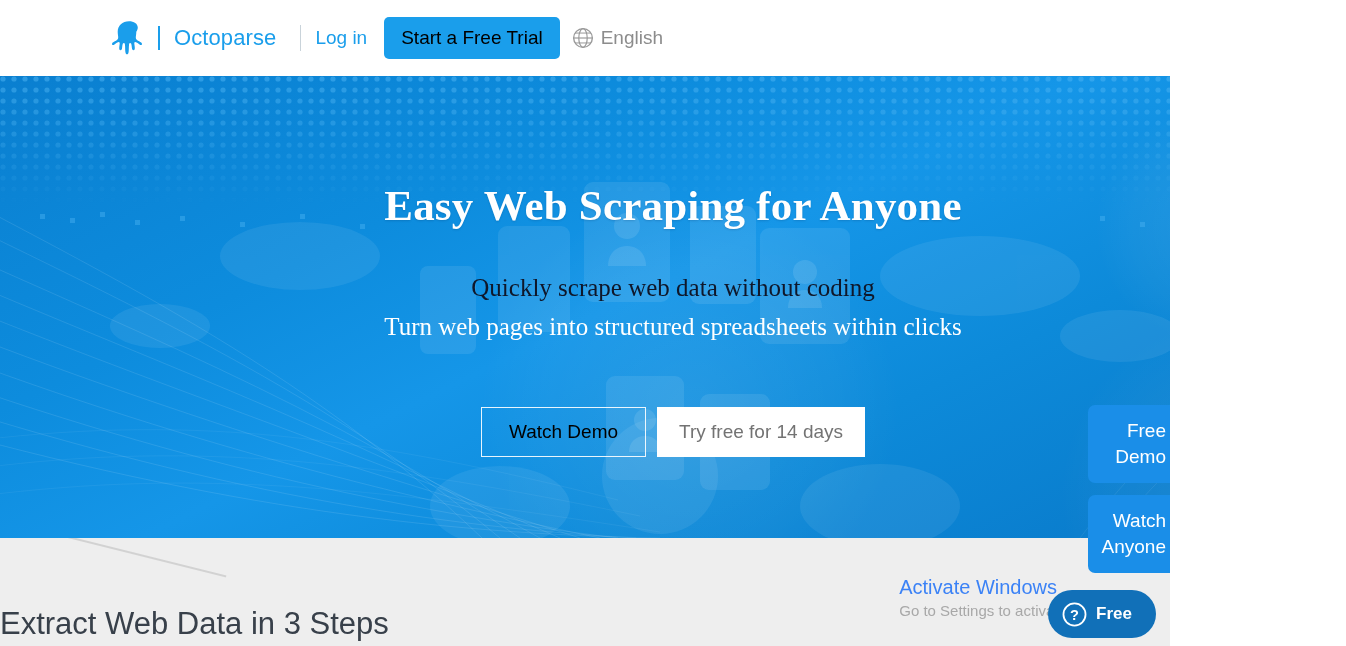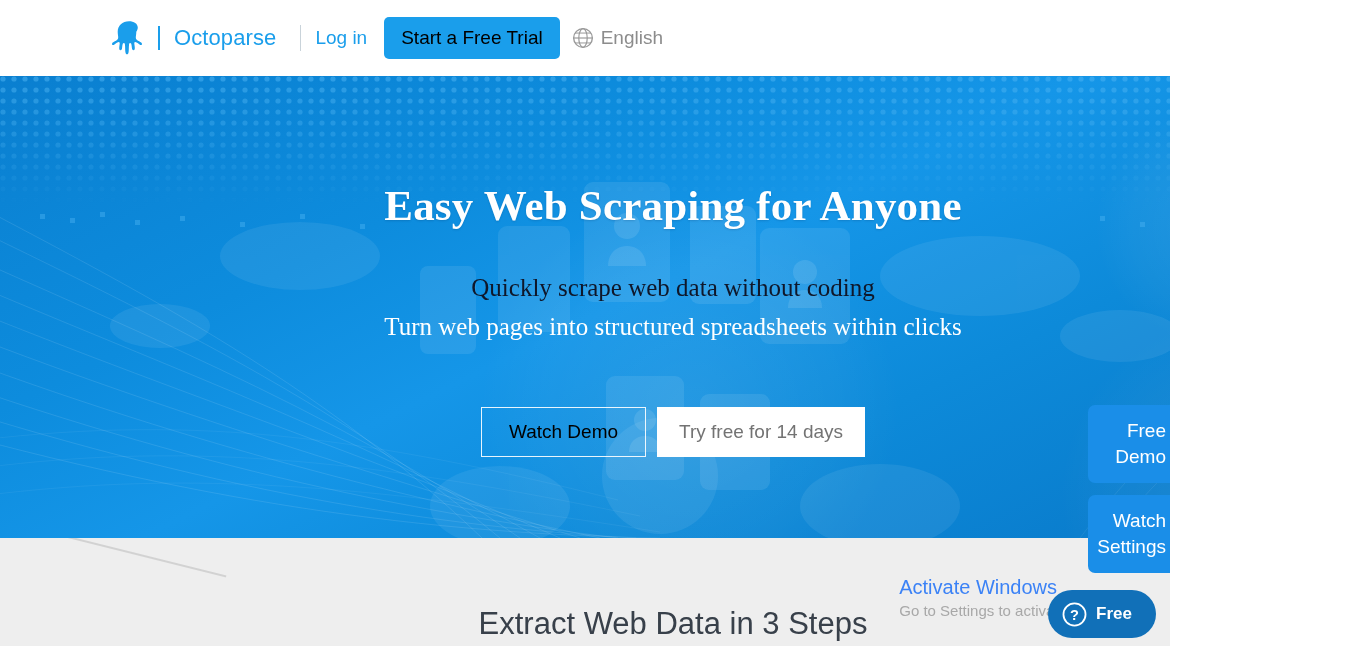--- a/index.html
+++ b/index.html
@@ -196,21 +196,20 @@
     top: 6px; left: -30px;
     width: 260px; height: 2px;
     background: #d2d2d2;
     transform: rotate(14deg);
     filter: blur(.6px);
   }
   .section-title {
     position: absolute;
     top: 68px;
     left: 0; right: 0;
-    text-align: center;
     font-size: 31px;
     color: #38404a;
     font-family: "Liberation Sans", sans-serif;
   }
 
   
   .side-tabs {
     position: absolute;
     right: 0;
     top: 405px;
@@ -435,21 +434,21 @@
     <div class="section-title">Extract Web Data in 3 Steps</div>
   </div>
 
   <div class="side-tabs">
     <div class="side-tab">
       <div>Free</div>
       <div>Demo</div>
     </div>
     <div class="side-tab">
       <div>Watch</div>
-      <div>Settings</div>
+      <div>Anyone</div>
     </div>
   </div>
 
   <div class="watermark">
     <div class="wm-l1">Activate Windows</div>
     <div class="wm-l2">Go to Settings to activate Windows.</div>
   </div>
 
   <div class="help-widget">
     <svg class="help-q" viewBox="0 0 24 24">

